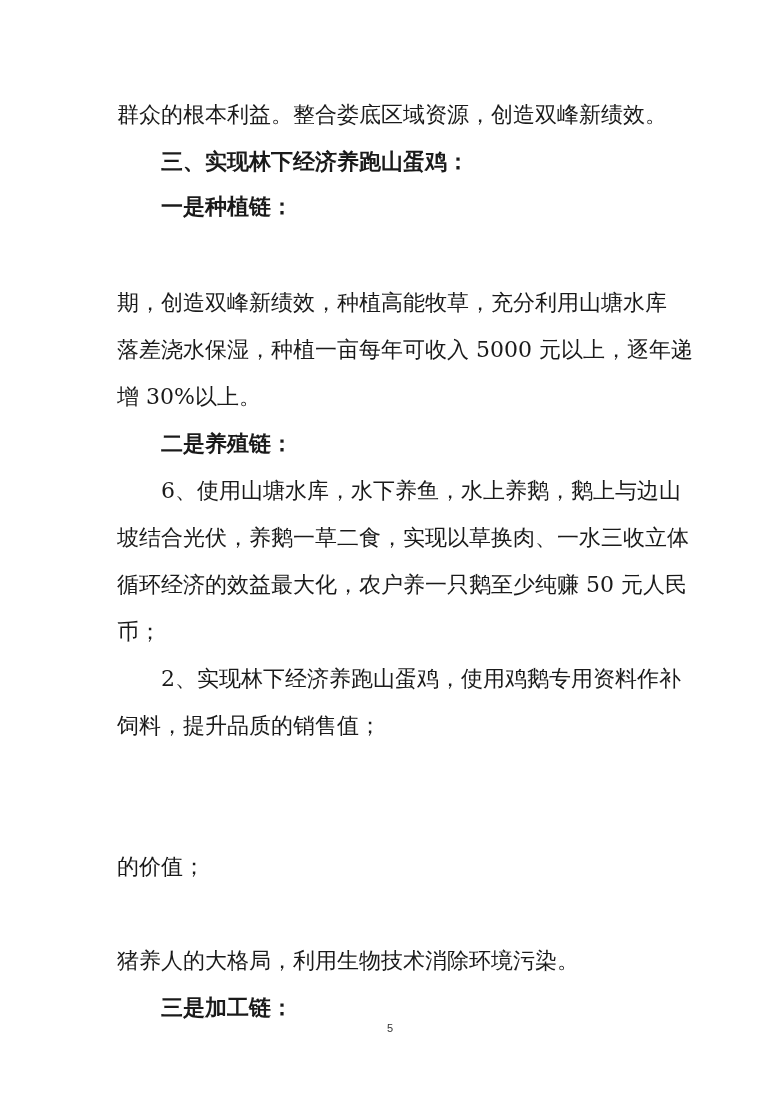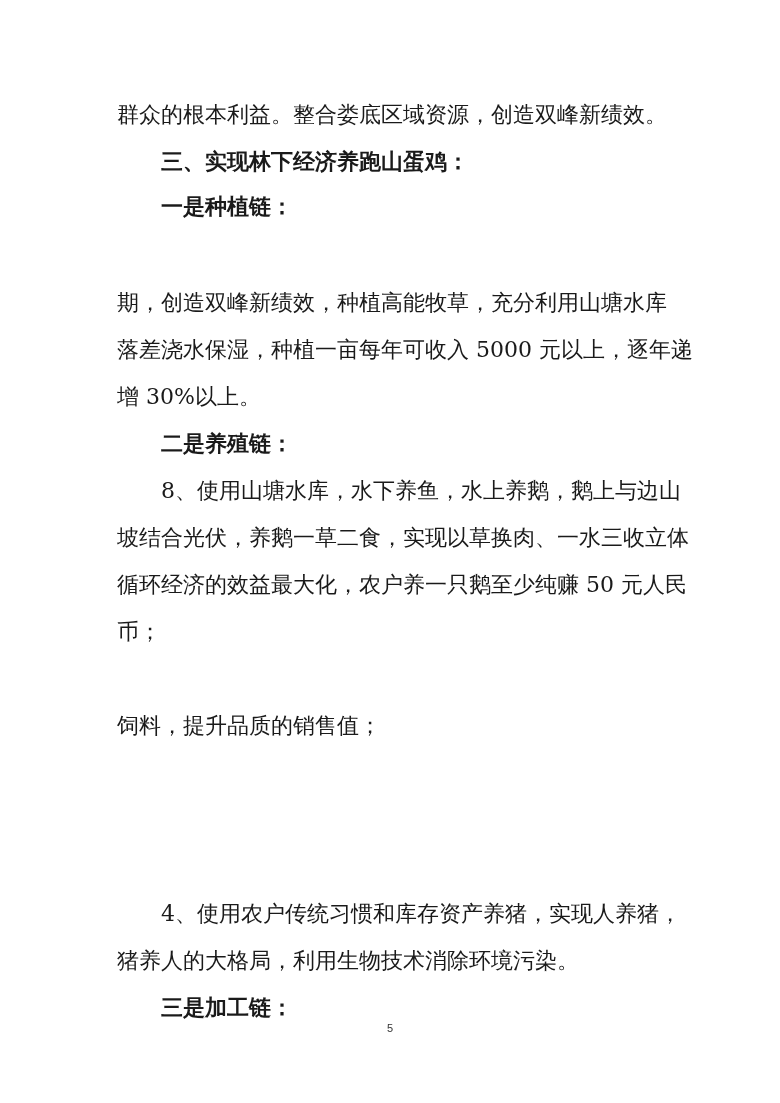--- a/index.html
+++ b/index.html
@@ -67,27 +67,28 @@
   <div class="line indent heading" style="top:147px;">三、实现林下经济养跑山蛋鸡：</div>
 
   <div class="line indent heading" style="top:194px;font-family:Liberation Mono, monospace;">一是种植链：</div>
 
   <div class="line" style="top:288px;">期，创造双峰新绩效，种植高能牧草，充分利用山塘水库</div>
   <div class="line" style="top:335px;">落差浇水保湿，种植一亩每年可收入 5000 元以上，逐年递</div>
   <div class="line last" style="top:382px;">增 30%以上。</div>
 
   <div class="line indent heading" style="top:429px;">二是养殖链：</div>
 
-  <div class="line indent" style="top:476px;">8、使用山塘水库，水下养鱼，水上养鹅，鹅上与边山</div>
+  <div class="line indent" style="top:476px;">6、使用山塘水库，水下养鱼，水上养鹅，鹅上与边山</div>
   <div class="line" style="top:523px;">坡结合光伏，养鹅一草二食，实现以草换肉、一水三收立体</div>
   <div class="line" style="top:570px;">循环经济的效益最大化，农户养一只鹅至少纯赚 50 元人民</div>
   <div class="line last" style="top:617px;">币；</div>
 
+  <div class="line indent" style="top:664px;">2、实现林下经济养跑山蛋鸡，使用鸡鹅专用资料作补</div>
   <div class="line last" style="top:711px;">饲料，提升品质的销售值；</div>
 
+  <div class="line last" style="top:852px;">的价值；</div>
 
-  <div class="line indent" style="top:899px;">4、使用农户传统习惯和库存资产养猪，实现人养猪，</div>
   <div class="line last" style="top:946px;">猪养人的大格局，利用生物技术消除环境污染。</div>
 
   <div class="line indent heading" style="top:993px;">三是加工链：</div>
 
   <div class="page-number">5</div>
 </div>
 
 </body></html>

